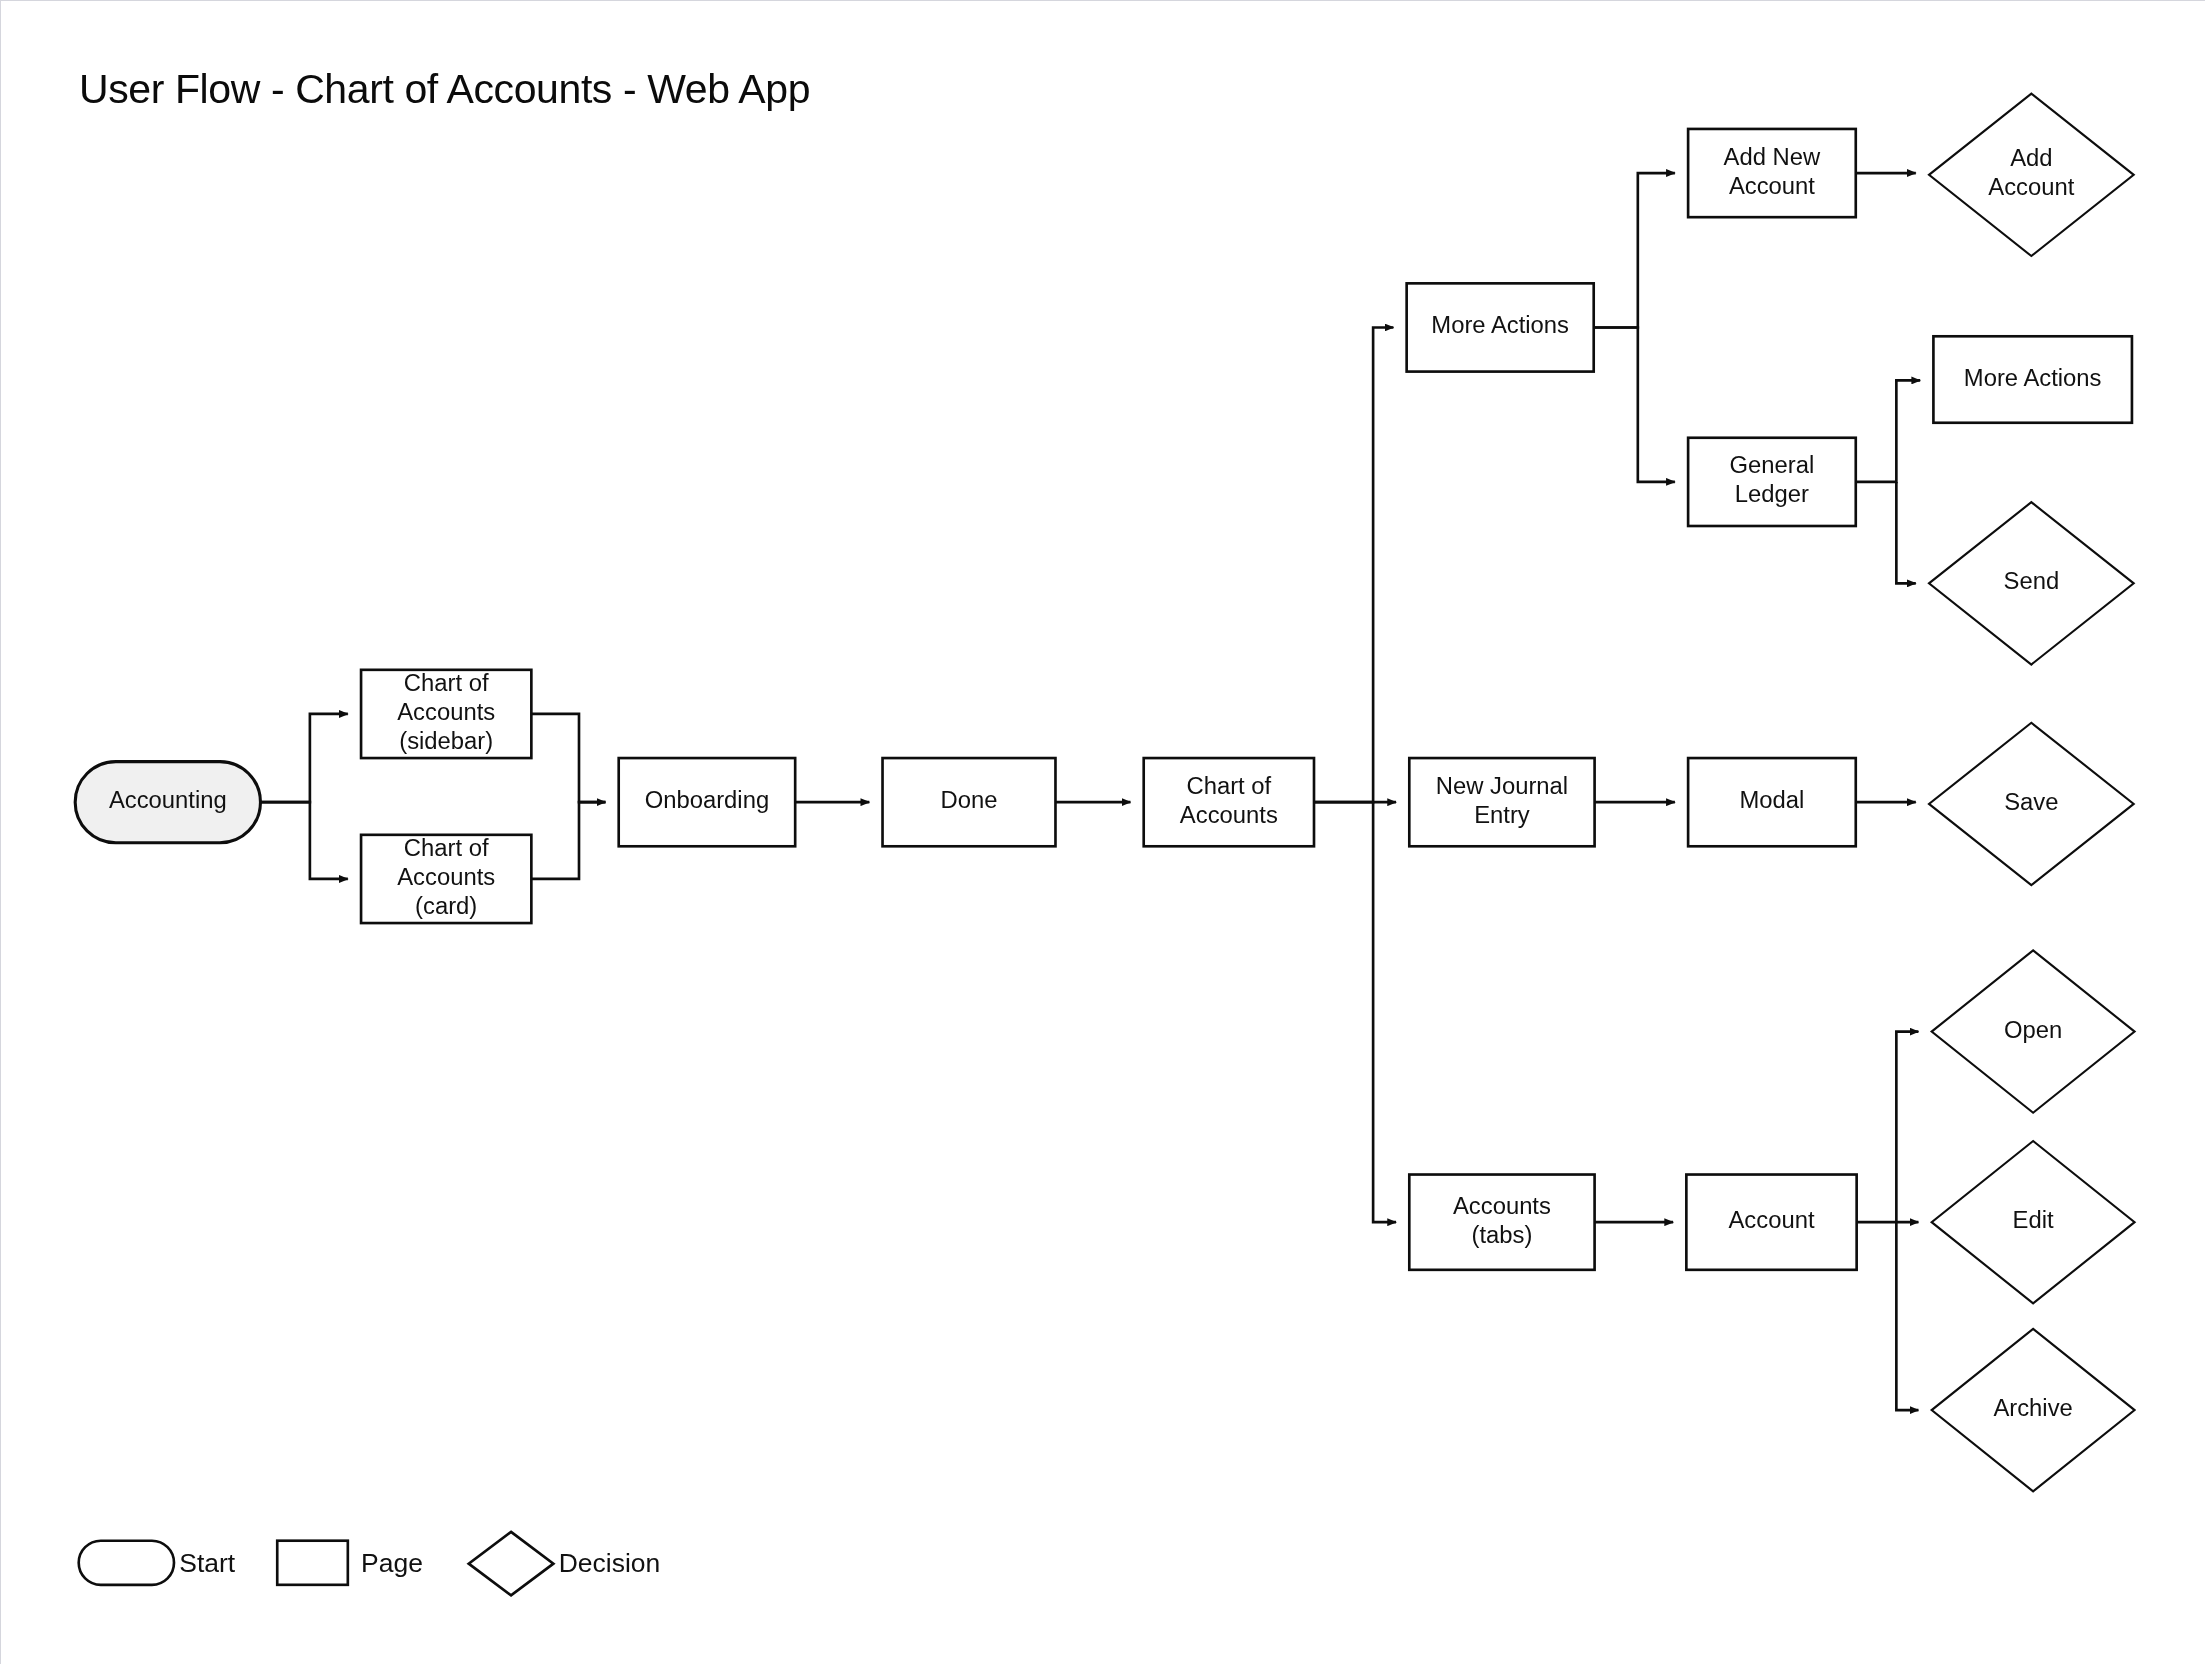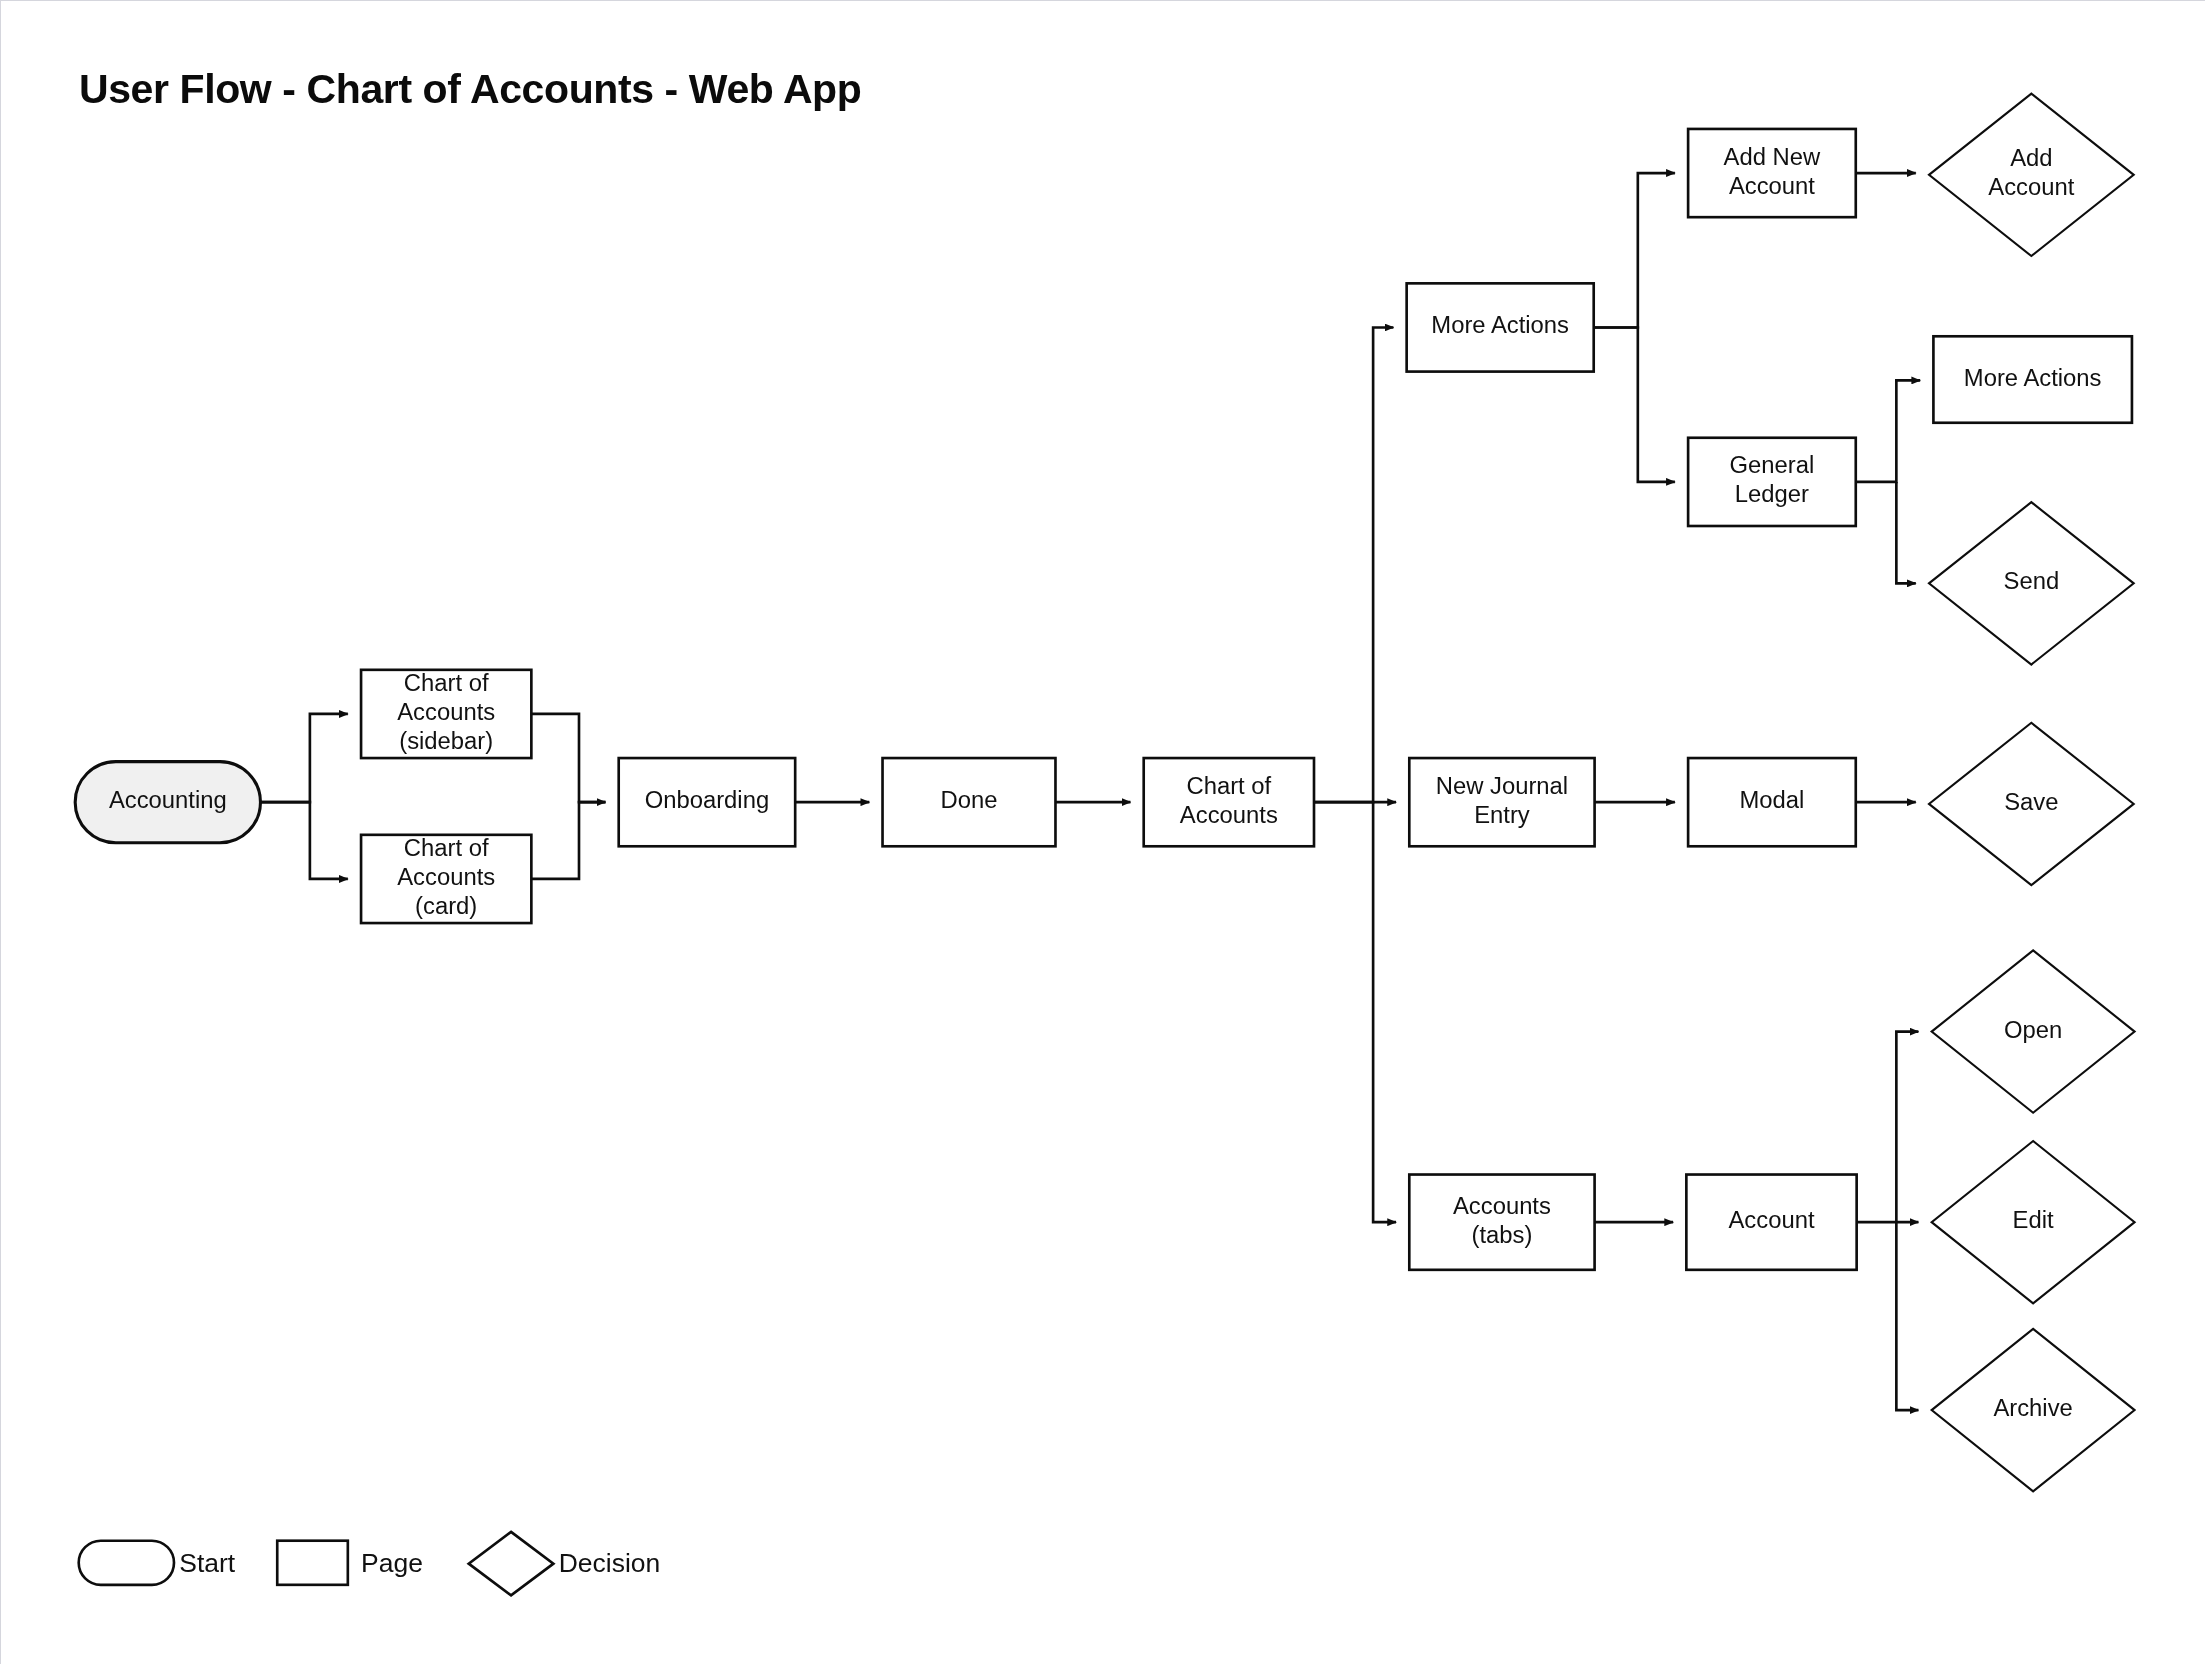--- a/index.html
+++ b/index.html
@@ -15,21 +15,21 @@
     background: #ffffff;
     box-sizing: border-box;
     border: 1.8px solid #d5d6dd;
     overflow: hidden;
   }
   #title {
     position: absolute;
     left: 78px;
     top: 65px;
     font-size: 41px;
-    font-weight: bold;
+    font-weight: normal;
     letter-spacing: -0.4px;
     color: #0b0b0b;
     white-space: nowrap;
   }
   #canvas {
     position: absolute;
     left: 0;
     top: 0;
     width: 2206px;
     height: 1665px;

